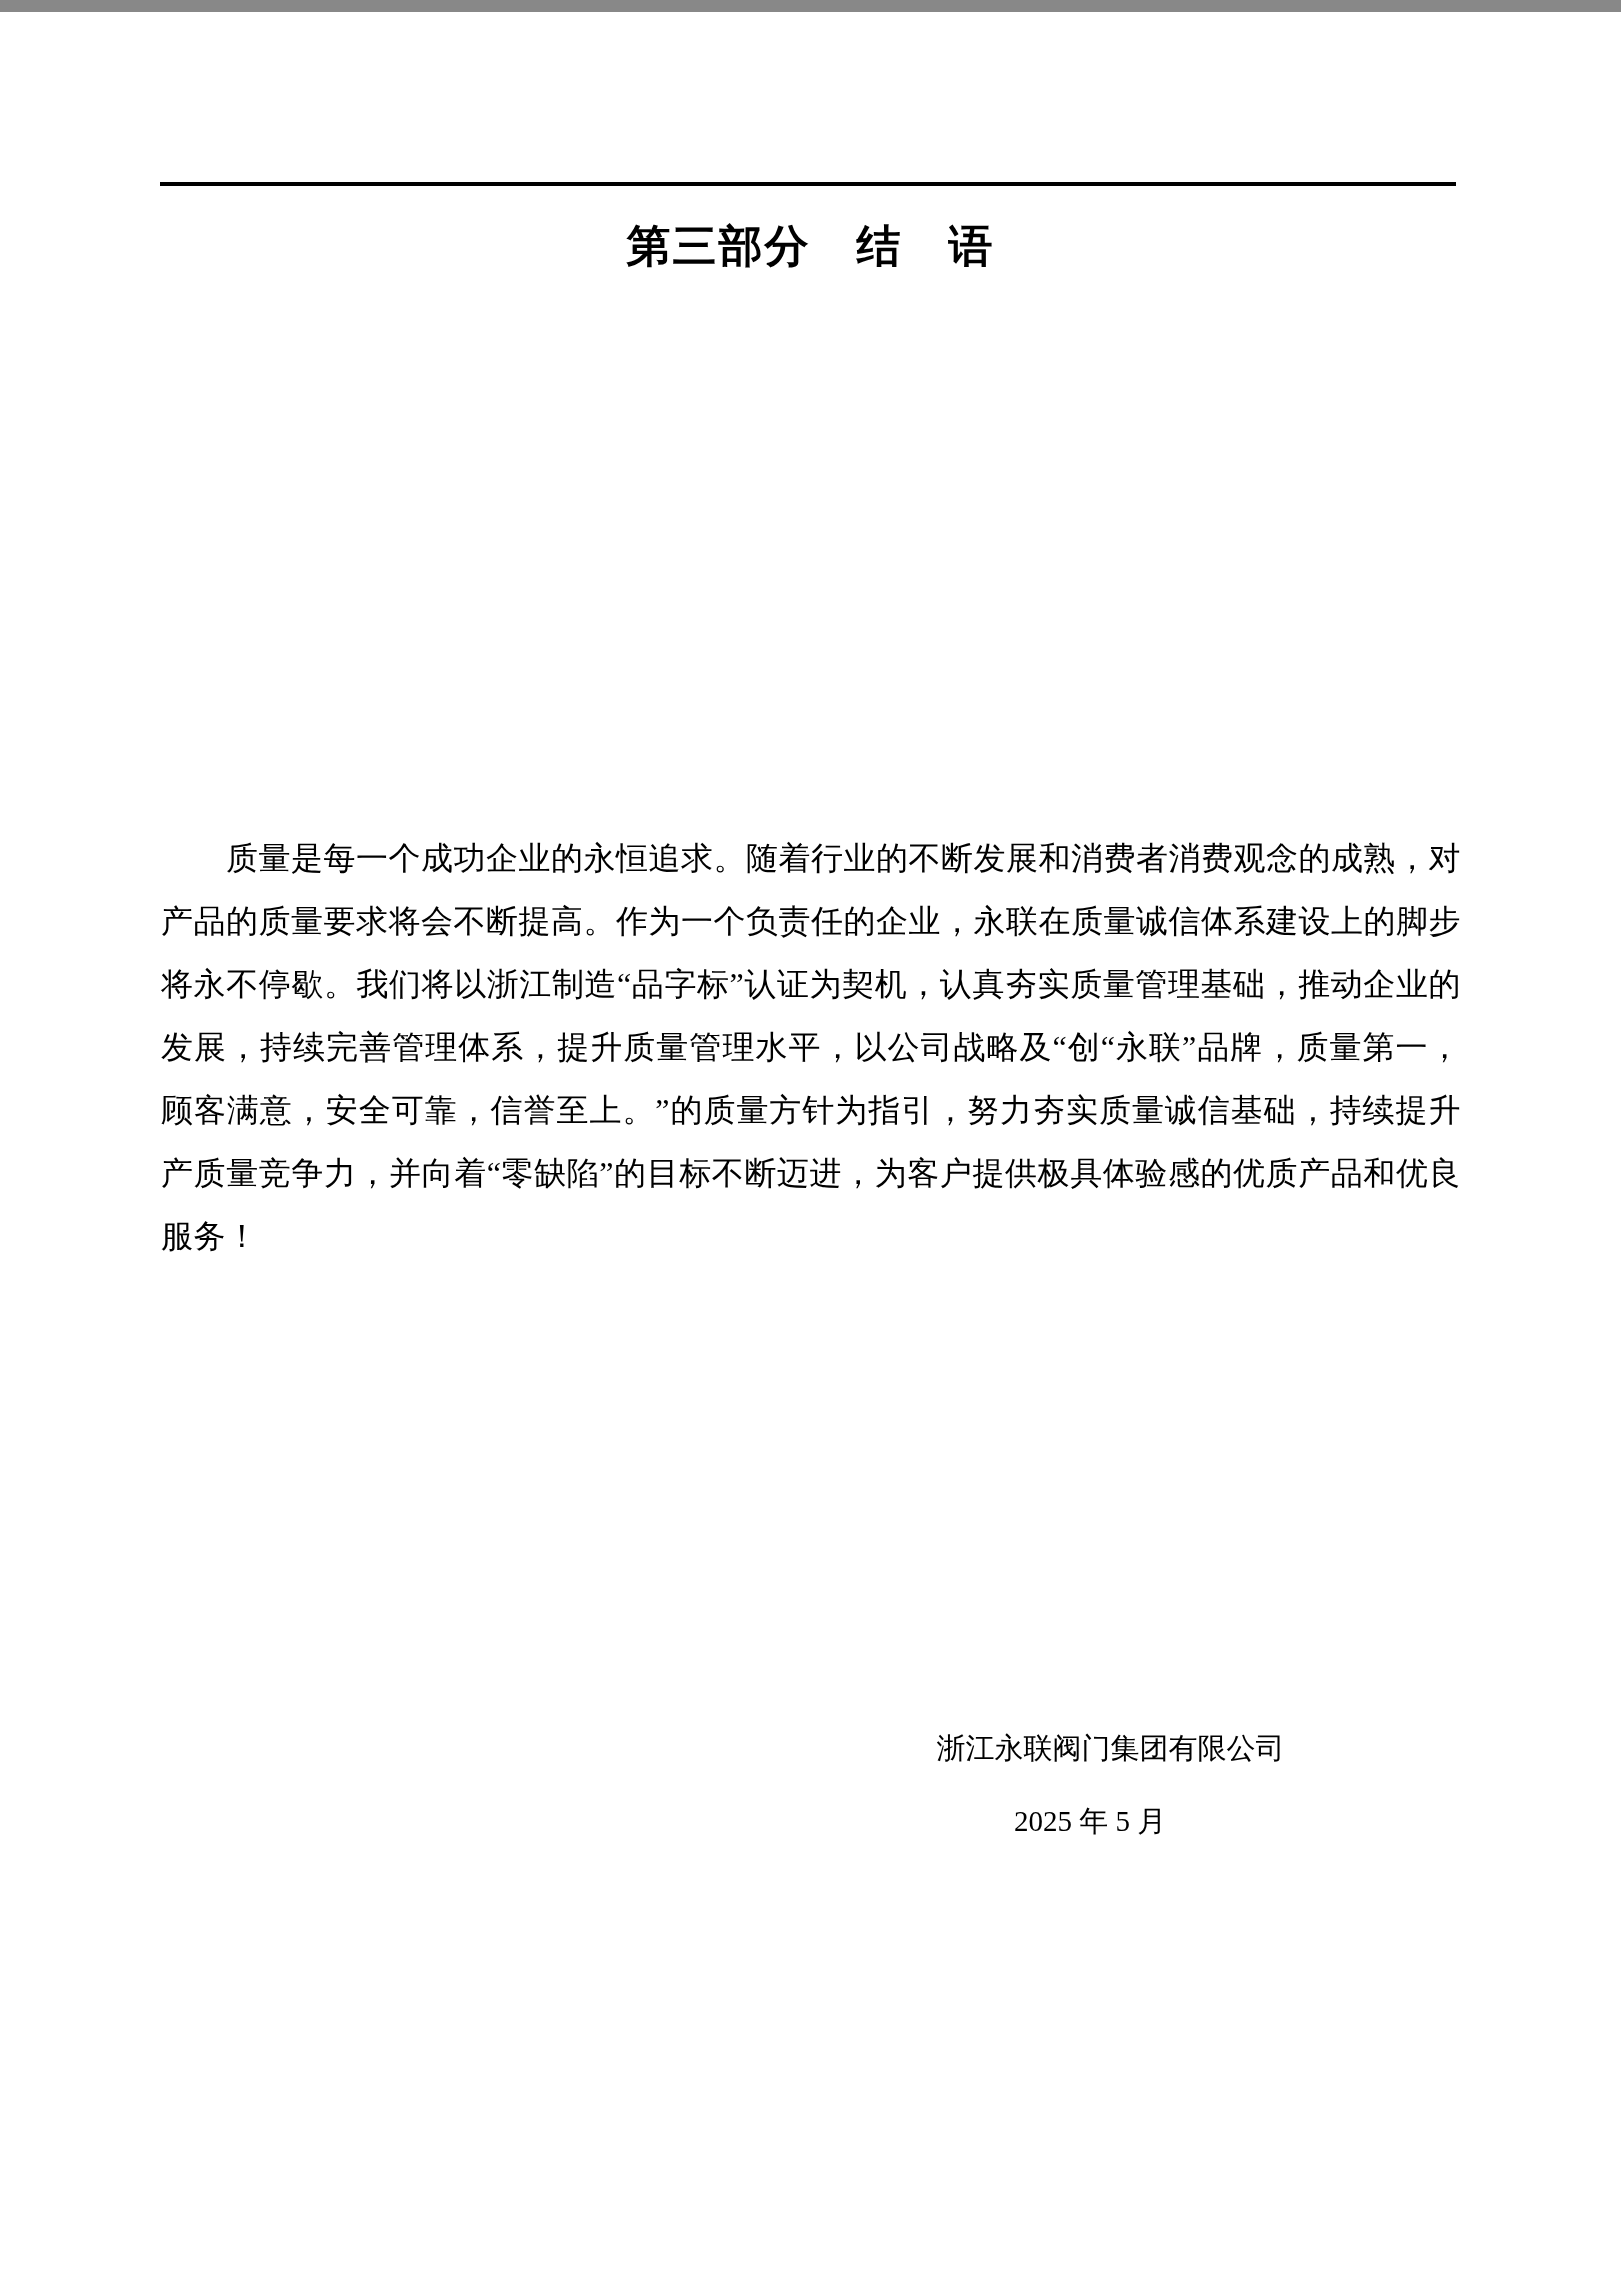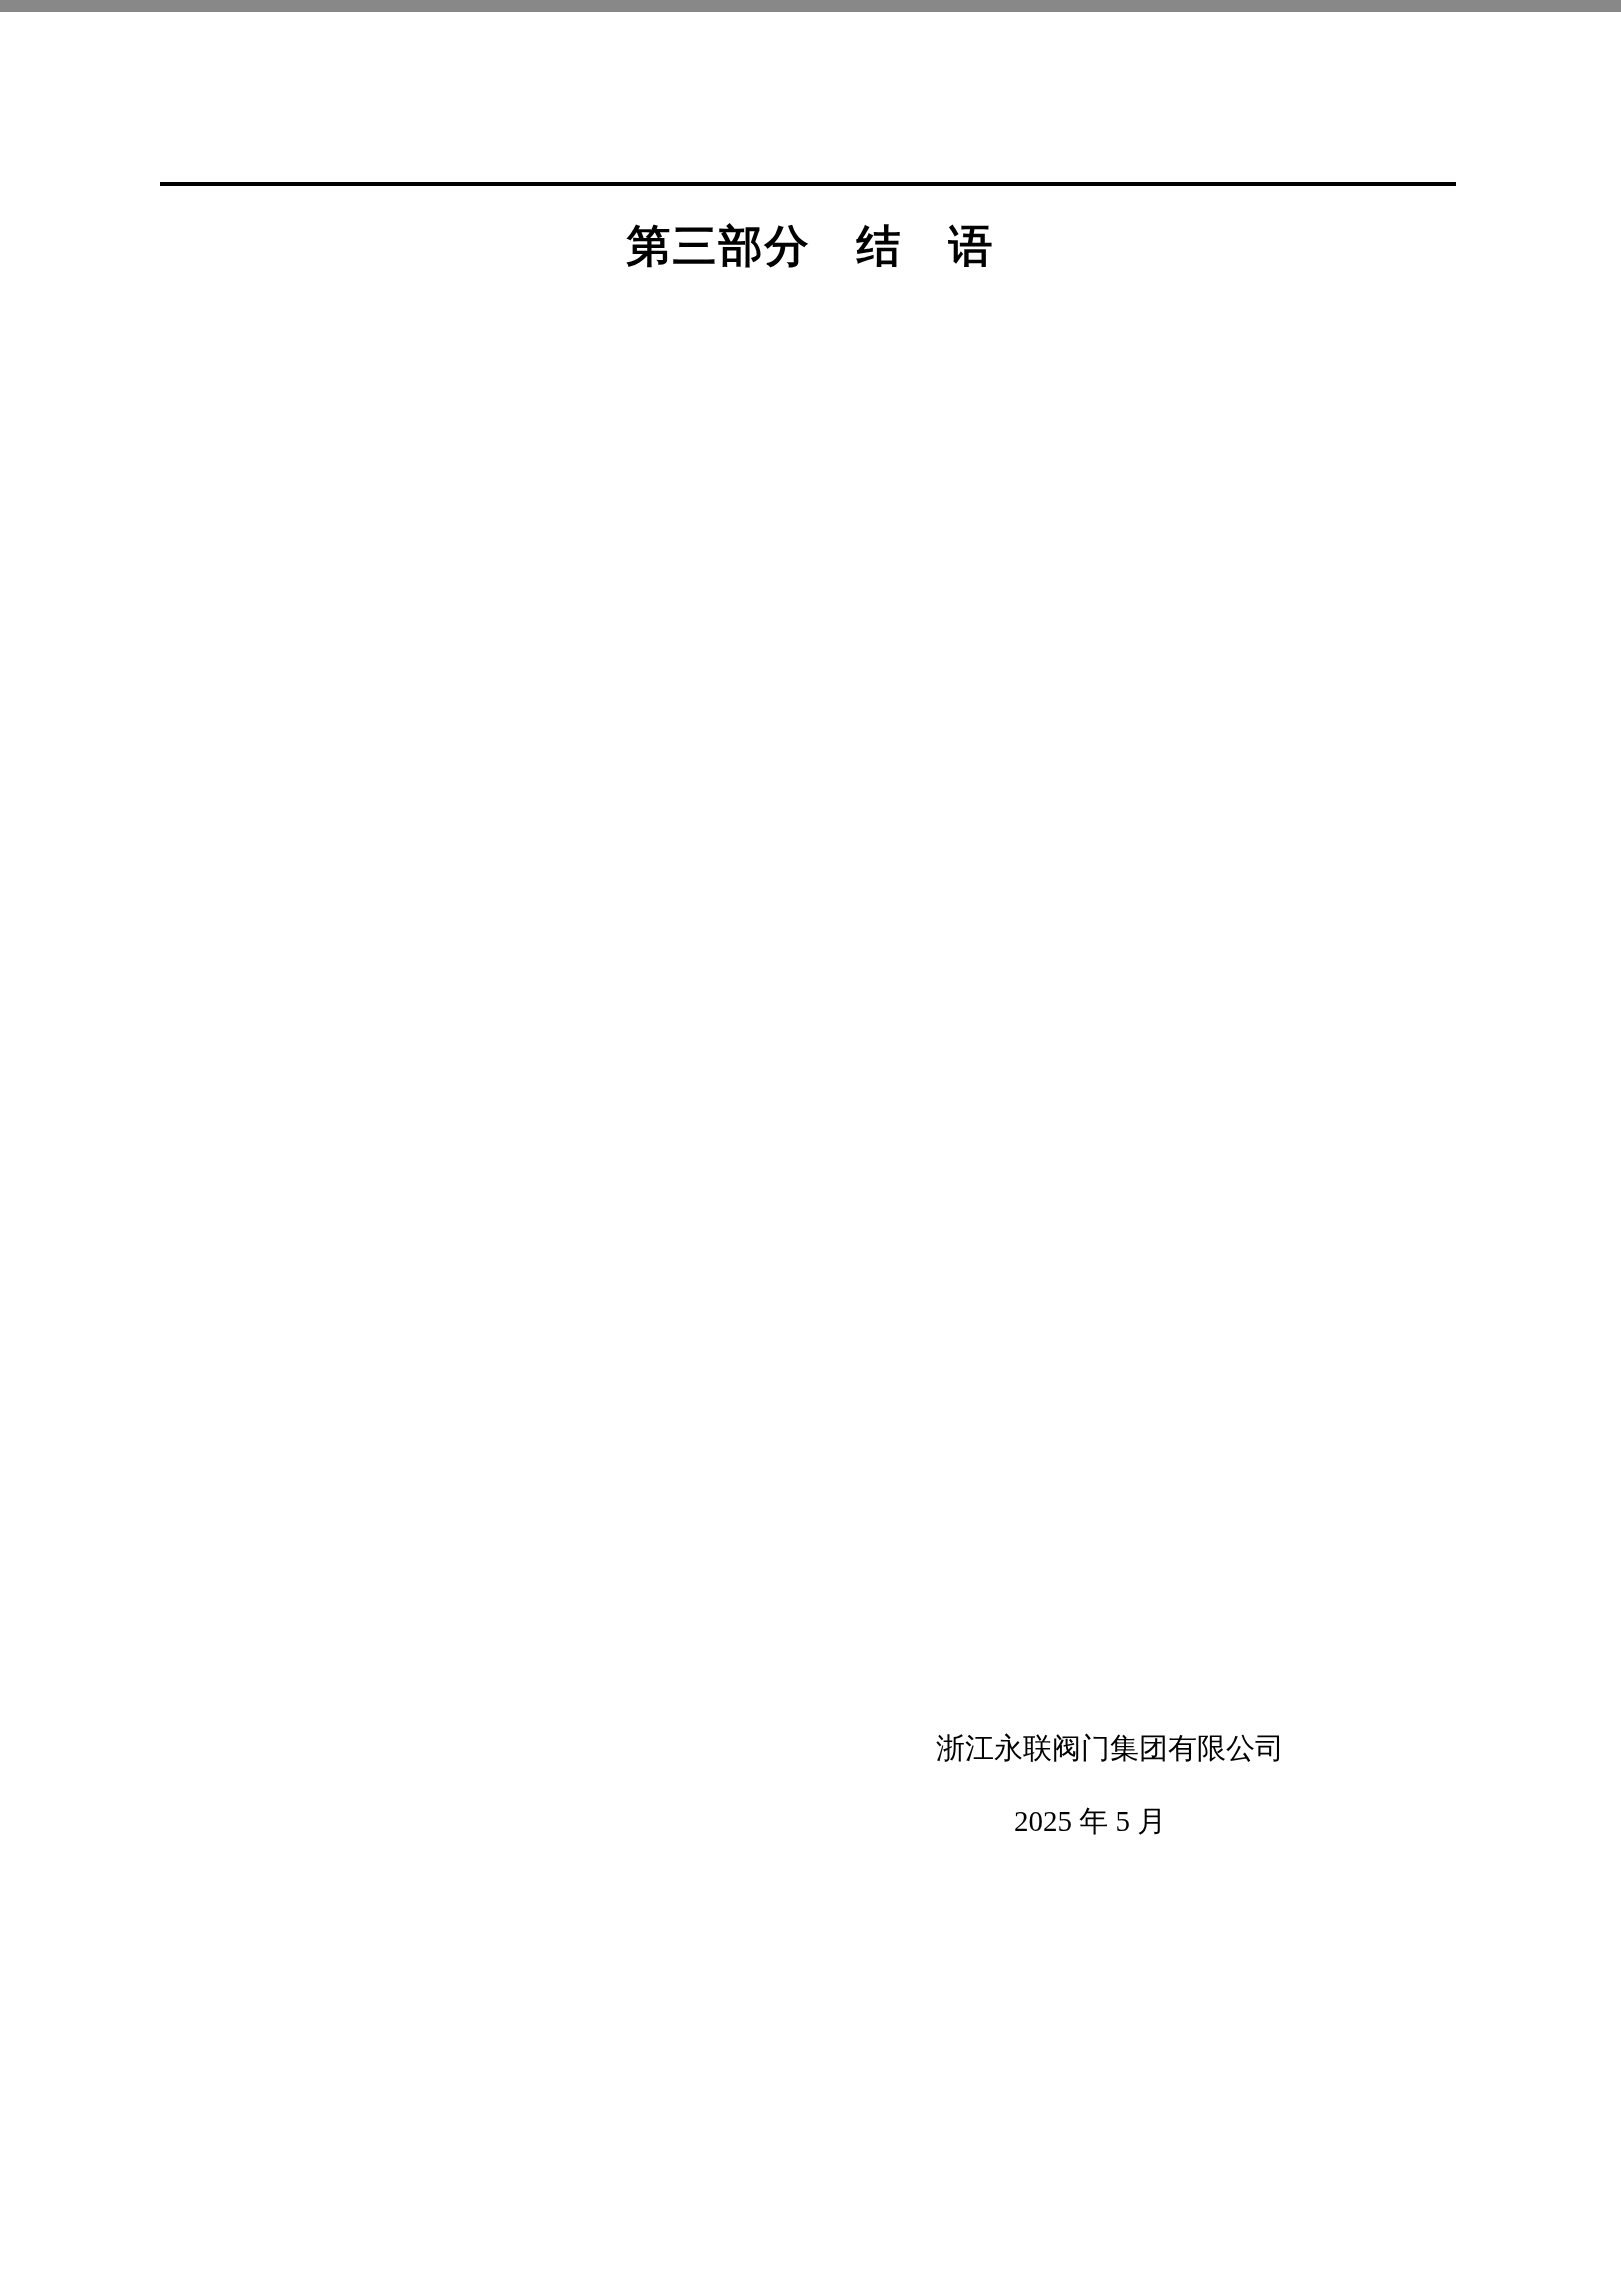--- a/index.html
+++ b/index.html
@@ -50,21 +50,21 @@
     text-indent: 65px;
     letter-spacing: 0.5px;
   }
   .para-1 { top: 331px; }
   .para-2 { top: 783px; }
   .signature-company {
     position: absolute;
     top: 1717px;
     left: 936px;
     width: 349px;
-    text-align: left;
+    text-align: center;
     font-size: 29px;
     line-height: 39px;
     white-space: nowrap;
   }
   .signature-date {
     position: absolute;
     top: 1790px;
     left: 1014px;
     width: 147px;
     font-size: 29px;
@@ -84,20 +84,21 @@
 </head>
 <body>
 
 <div class="page">
 
   <div class="header-rule"></div>
 
   <div class="doc-title">第三部分　结　语</div>
 
 
+  <p class="body-paragraph para-2">质量是每一个成功企业的永恒追求。随着行业的不断发展和消费者消费观念的成熟，对产品的质量要求将会不断提高。作为一个负责任的企业，永联在质量诚信体系建设上的脚步将永不停歇。我们将以浙江制造“品字标”认证为契机，认真夯实质量管理基础，推动企业的发展，持续完善管理体系，提升质量管理水平，以公司战略及“创“永联”品牌，质量第一，顾客满意，安全可靠，信誉至上。”的质量方针为指引，努力夯实质量诚信基础，持续提升产质量竞争力，并向着“零缺陷”的目标不断迈进，为客户提供极具体验感的优质产品和优良服务！</p>
 
   <div class="signature-company">浙江永联阀门集团有限公司</div>
 
   <div class="signature-date">2025 年 5 月</div>
 
 
 </div>
 
 
 </body></html>

